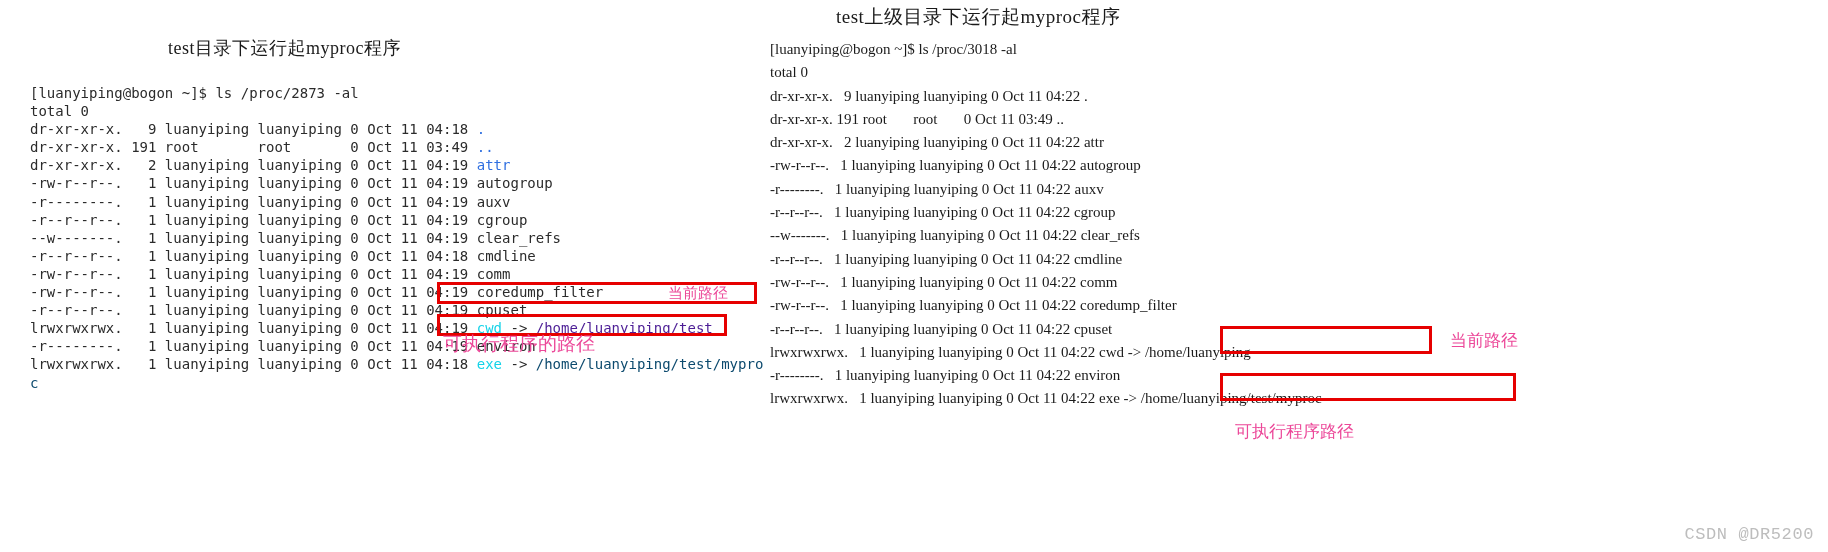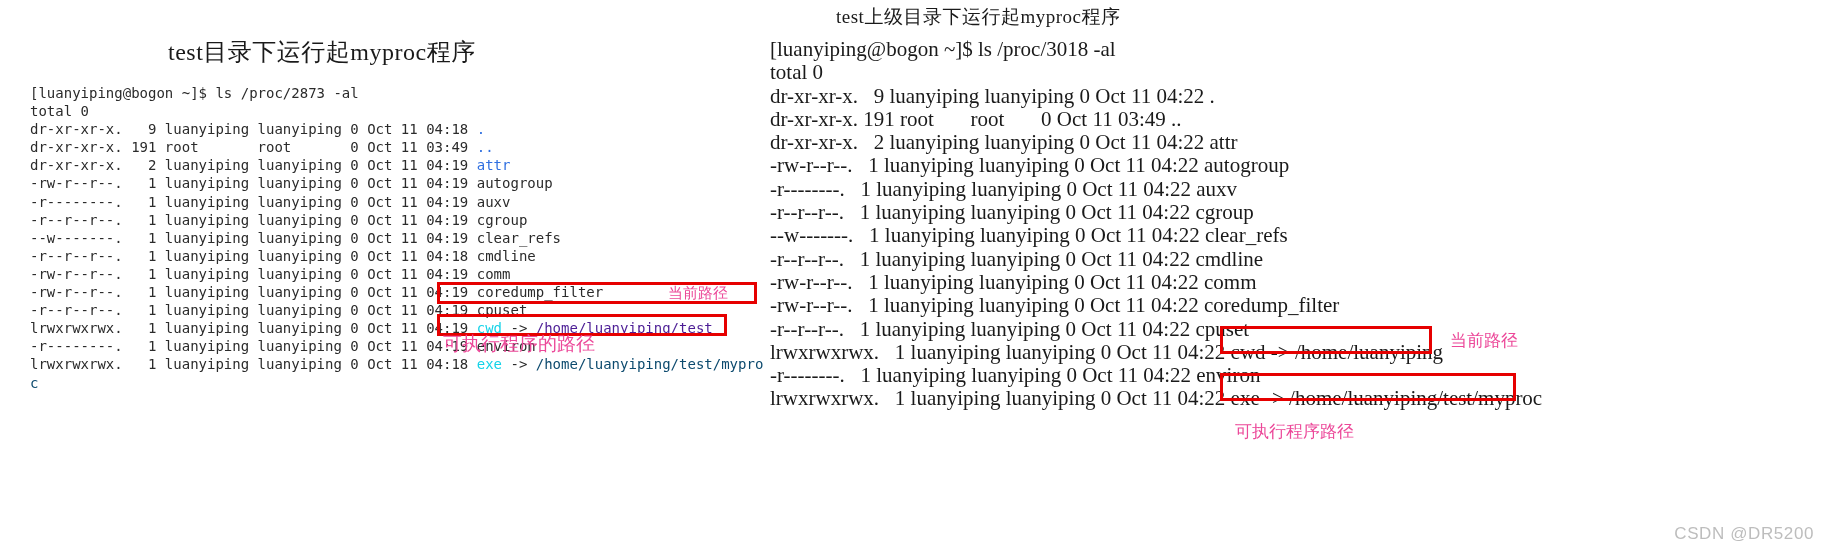--- a/index.html
+++ b/index.html
@@ -28,21 +28,21 @@
     font-size: 19px;
     letter-spacing: .5px;
   }
 
   
   #left-panel { left: 0; width: 770px; height: 552px; }
 
   #left-title {
     left: 168px;
     top: 36px;
-    font-size: 24px;
+    font-size: 18px;
   }
 
   .term {
     position: absolute;
     white-space: pre;
     font-family: "DejaVu Sans Mono", "Liberation Mono", monospace;
   }
 
   #left-term {
     left: 30px;
@@ -64,21 +64,21 @@
 
   #right-title {
     left: 66px;
     top: 4px;
     font-size: 19px;
   }
 
   #right-term {
     left: 0px;
     top: 38px;
-    font-size: 21px;
+    font-size: 15px;
     line-height: 23.3px;
     color: #1a1a1a;
     font-family: "Liberation Serif", serif;
   }
   #right-term .row { position: relative; height: 23.3px; white-space: pre; }
 
   
   .redbox {
     position: absolute;
     border: 3px solid #e60000;
@@ -109,21 +109,21 @@
   #anno-exe-right { left: 465px; top: 420px; font-size: 17px; }
 
   
   #watermark {
     position: absolute;
     right: 14px;
     bottom: 8px;
     color: #bdbdbd;
     font-size: 17px;
     letter-spacing: .6px;
-    font-family: Liberation Sans, sans-serif;
+    font-family: Liberation Mono, monospace;
     white-space: nowrap;
   }
 </style>
 </head>
 <body>
 
 <div class="panel" id="left-panel">
 
   <div class="caption" id="left-title">test目录下运行起myproc程序</div>
 

